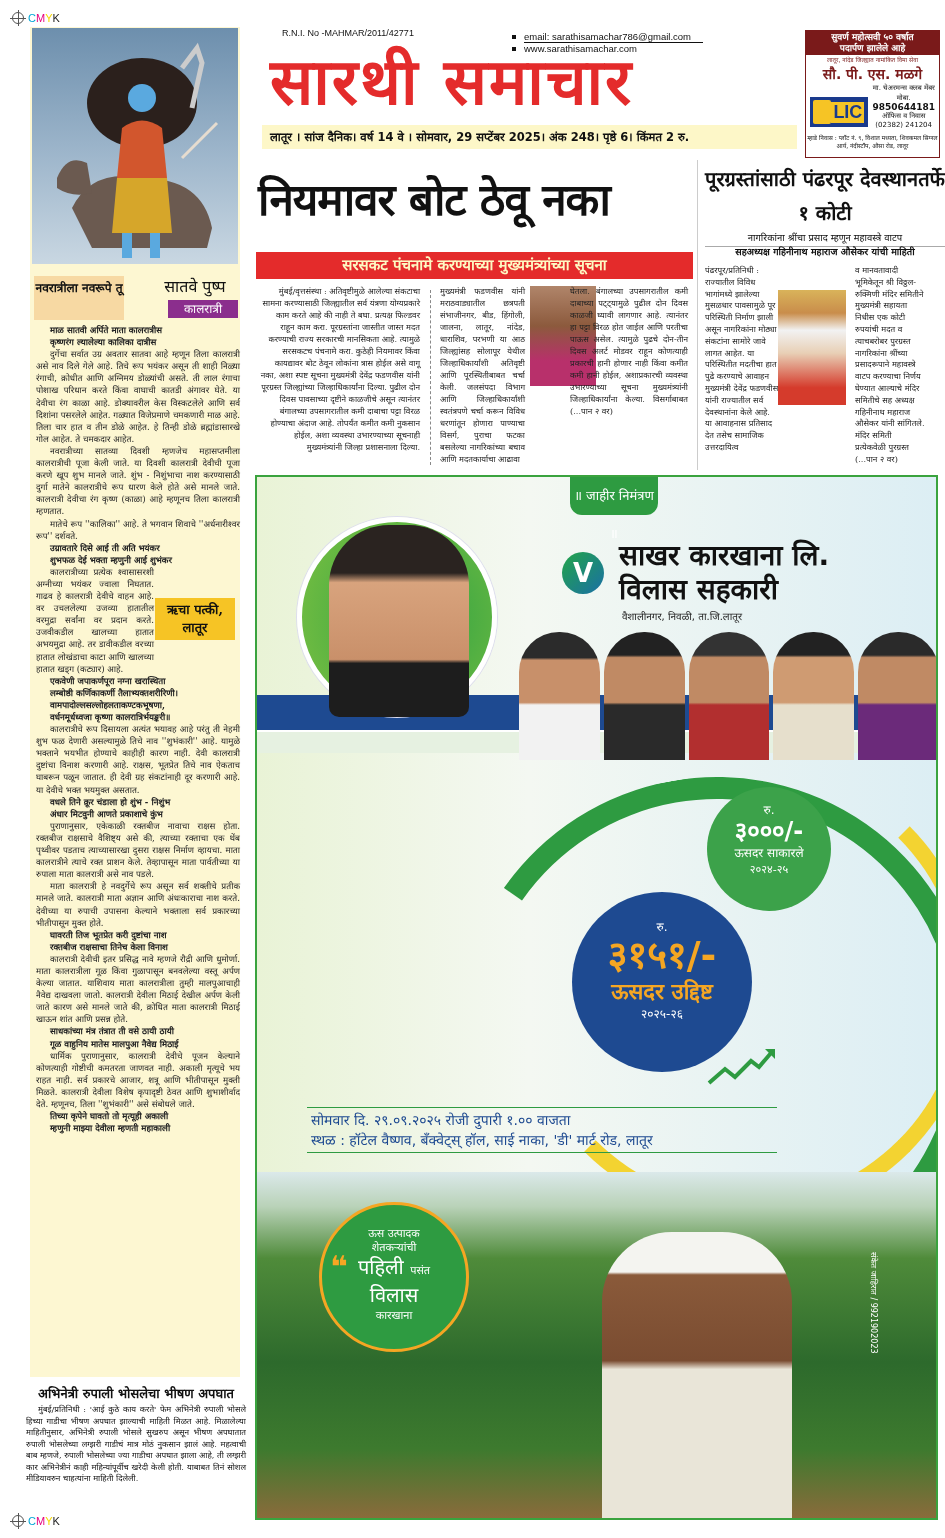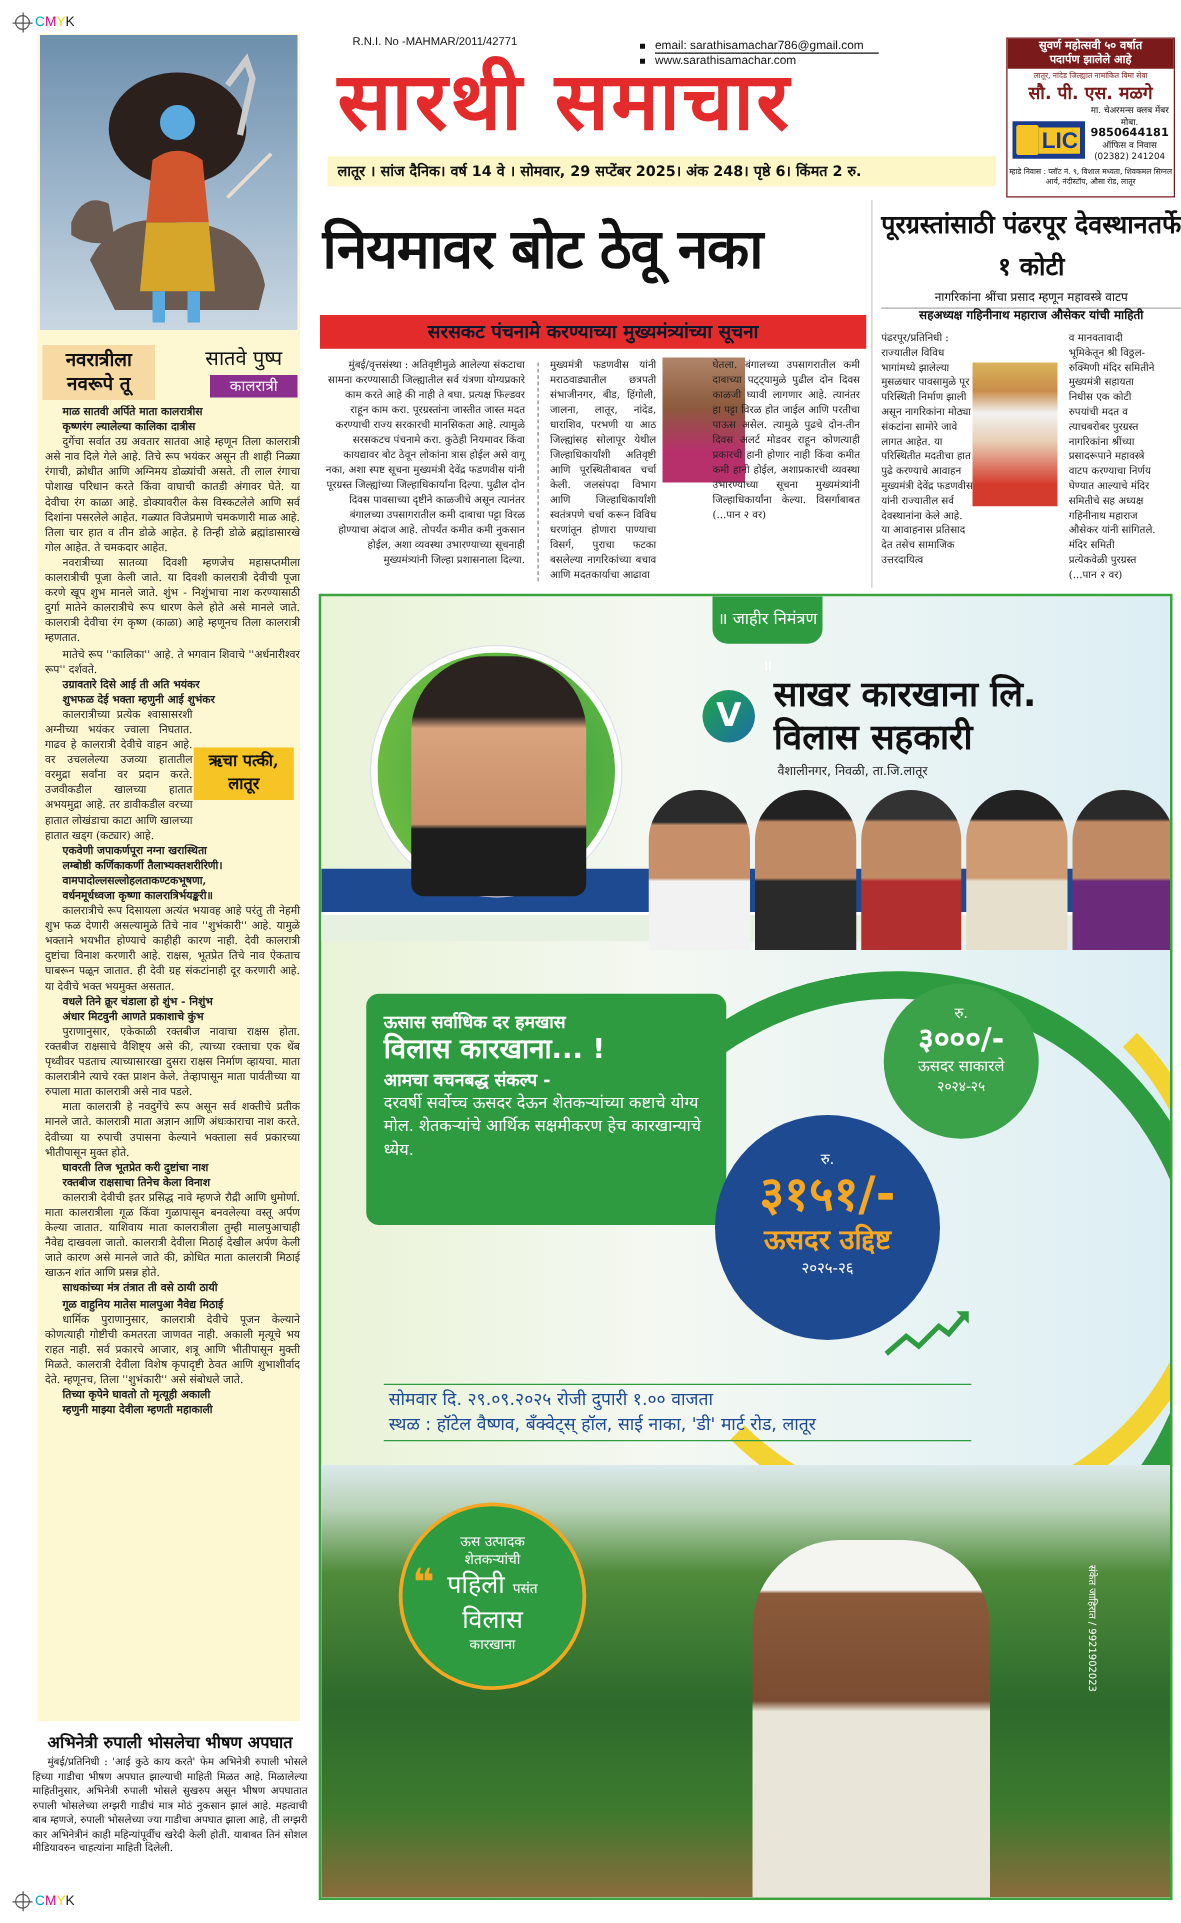--- a/index.html
+++ b/index.html
@@ -9,21 +9,21 @@
   .cmyk .c { color: #00a6d6; } .cmyk .m { color: #e6007e; } .cmyk .y { color: #f5d800; } .cmyk .k { color: #222; }
   .reg { width: 12px; height: 12px; border: 1px solid #555; border-radius: 50%; position: relative; }
   .reg::before, .reg::after { content: ""; position: absolute; background: #555; }
   .reg::before { left: 5px; top: -3px; width: 1px; height: 16px; }
   .reg::after { top: 5px; left: -3px; width: 16px; height: 1px; }
 
   
   .leftcol { left: 30px; top: 27px; width: 210px; height: 1350px; background: #fdf7d2; }
   .goddess { left: 32px; top: 28px; width: 206px; height: 236px; background: linear-gradient(180deg,#6d8fad,#9fb7cc 55%,#c9d7e2); overflow: hidden; }
   .goddess svg { width: 100%; height: 100%; }
-  .navtitle { left: 34px; top: 276px; width: 90px; height: 44px; background: #f7d9a3; font-weight: bold; font-size: 15px; line-height: 19px; text-align: center; padding-top: 3px; font-family: "DejaVu Serif", serif; }
+  .navtitle { left: 34px; top: 276px; width: 90px; height: 44px; background: #f7d9a3; font-weight: bold; font-size: 12px; line-height: 19px; text-align: center; padding-top: 3px; font-family: "DejaVu Serif", serif; }
   .pushp { left: 150px; top: 275px; width: 90px; text-align: center; font-size: 16px; font-family: "DejaVu Serif", serif; }
   .kalaratri { left: 168px; top: 300px; width: 70px; height: 18px; background: #8b2e8d; color: #fff; font-size: 12px; text-align: center; line-height: 18px; }
   .lbody { left: 36px; top: 324px; width: 204px; font-size: 8.6px; line-height: 12.1px; font-family: "DejaVu Serif", serif; color: #222; text-align: justify; }
   .lbody p { text-indent: 14px; }
   .lbody .verse { font-weight: bold; text-indent: 0; padding-left: 14px; }
   .author { left: 155px; top: 598px; width: 80px; height: 42px; background: #f6c425; font-weight: bold; font-size: 13px; text-align: center; line-height: 18px; padding-top: 3px; font-family: "DejaVu Serif", serif; }
   .accident { left: 26px; top: 1384px; width: 220px; background: #fff; }
   .accident h3 { font-size: 13px; font-family: "DejaVu Serif", serif; text-align: center; margin-bottom: 2px; }
   .accident p { font-size: 8.2px; line-height: 11.5px; font-family: "DejaVu Serif", serif; text-align: justify; text-indent: 12px; }
 
@@ -45,21 +45,21 @@
   .lic .mid { display: flex; align-items: center; padding: 2px 4px; gap: 4px; }
   .lic .badge { width: 62px; height: 30px; background: #1a3a8c; color: #f6c425; font-weight: bold; font-size: 18px; font-family: "Liberation Sans", sans-serif; display: flex; align-items: center; justify-content: flex-end; padding-right: 4px; position: relative; }
   .lic .badge::before { content: ""; position: absolute; left: 3px; top: 3px; width: 18px; height: 24px; background: #f6c425; border-radius: 2px; }
   .lic .badge span { background: #f6c425; color: #1a3a8c; padding: 0 2px; }
   .lic .ph { font-size: 7px; text-align: center; line-height: 9px; }
   .lic .ph b { font-size: 9px; display: block; }
   .lic .addr { font-size: 6px; text-align: center; line-height: 8px; margin-top: 2px; }
 
   
   .headline { left: 258px; top: 160px; width: 440px; font-size: 44px; font-weight: bold; font-family: "DejaVu Sans", sans-serif; line-height: 80px; letter-spacing: -1px; white-space: nowrap; }
-  .redbar { left: 256px; top: 252px; width: 437px; height: 27px; background: #e42b2b; color: #0f172a; text-align: center; font-size: 15px; line-height: 27px; font-weight: bold; }
+  .redbar { left: 256px; top: 252px; width: 437px; height: 27px; background: #e42b2b; color: #fef9c3; text-align: center; font-size: 15px; line-height: 27px; font-weight: bold; }
   .mcol { top: 285px; font-size: 8.2px; line-height: 12px; font-family: "DejaVu Serif", serif; text-align: justify; color: #222; }
   .mc1 { left: 260px; width: 160px; text-align: right; }
   .mc2 { left: 440px; width: 125px; }
   .mc3 { left: 570px; width: 118px; }
   .vdiv { left: 430px; top: 290px; width: 1px; height: 175px; border-left: 1px dashed #888; }
   .cmphoto { left: 530px; top: 286px; width: 66px; height: 100px; background: linear-gradient(180deg,#b0856a,#8c5a3d 40%,#b8306b 75%,#b8306b); }
   .rightdiv { left: 697px; top: 160px; width: 1px; height: 310px; background: #ccc; }
 
   
   .pheadline { left: 705px; top: 162px; width: 240px; font-size: 20px; font-weight: bold; line-height: 34px; text-align: center; font-family: "DejaVu Serif", serif; }
@@ -243,26 +243,20 @@
     <div class="leader" style="background:linear-gradient(180deg,#2b2b2b 0 20%,#c8906a 22% 55%,#f2f2f2 57%)"></div>
     <div class="leader" style="background:linear-gradient(180deg,#222 0 18%,#c08a64 20% 55%,#2a2a2a 57%)"></div>
     <div class="leader" style="background:linear-gradient(180deg,#333 0 18%,#c08a64 20% 55%,#b22f2f 57%)"></div>
     <div class="leader" style="background:linear-gradient(180deg,#222 0 18%,#cf9b72 20% 55%,#e6dfcc 57%)"></div>
     <div class="leader" style="background:linear-gradient(180deg,#2a2a2a 0 18%,#c08a64 20% 55%,#6b2a7a 57%)"></div>
   </div>
 
   <div class="abs arc-yellow"></div>
   <div class="abs arc-green"></div>
 
-  <div class="abs greenbox">
-    <div class="l1">ऊसास सर्वाधिक दर हमखास</div>
-    <div class="l2">विलास कारखाना... !</div>
-    <div class="l3">आमचा वचनबद्ध संकल्प -</div>
-    <div class="l4">दरवर्षी सर्वोच्च ऊसदर देऊन शेतकऱ्यांच्या कष्टाचे योग्य मोल. शेतकऱ्यांचे आर्थिक सक्षमीकरण हेच कारखान्याचे ध्येय.</div>
-  </div>
 
   <div class="abs c3000">
     <div class="rs">रु.</div>
     <div class="amt">३०००/-</div>
     <div class="lbl">ऊसदर साकारले</div>
     <div class="yr">२०२४-२५</div>
   </div>
   <div class="abs c3151">
     <div class="rs">रु.</div>
     <div class="amt">३१५१/-</div>

